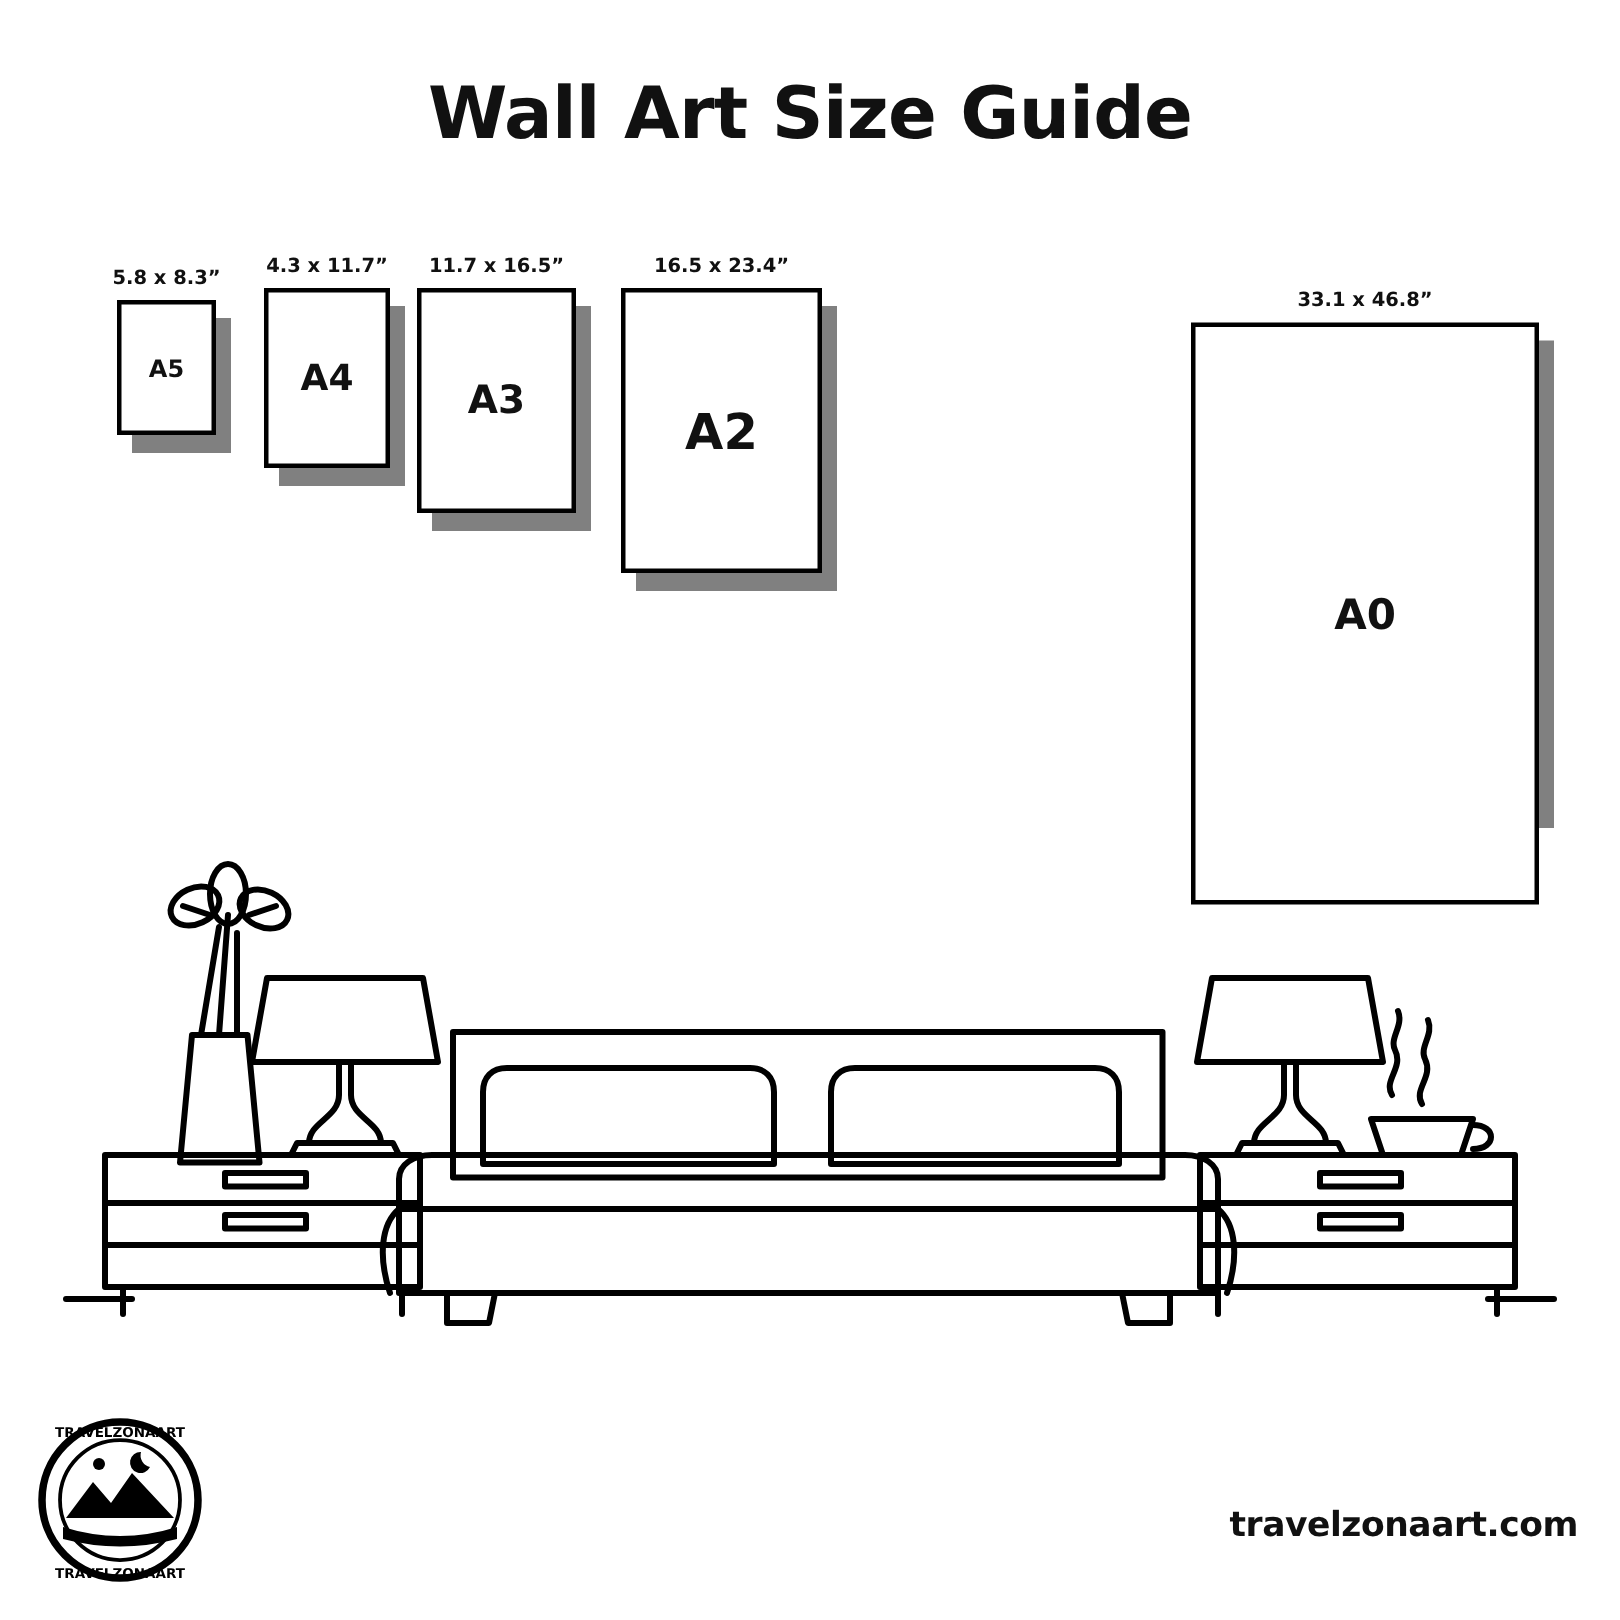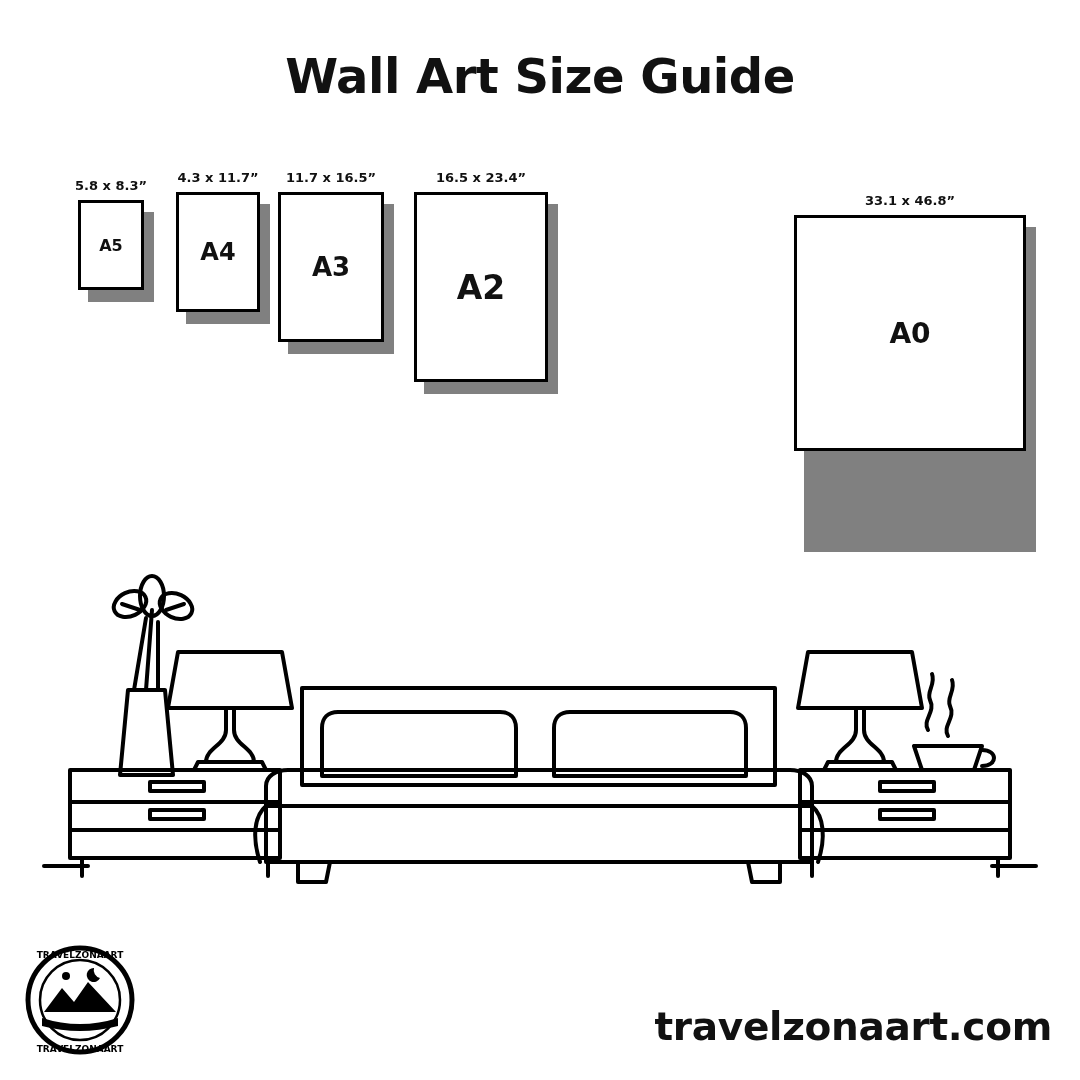--- a/index.html
+++ b/index.html
@@ -91,21 +91,21 @@
     position: absolute;
     left: 20px;
     top: 940px;
     width: 120px;
     height: 120px;
   }
   .site {
     position: absolute;
     right: 28px;
     top: 1004px;
-    font-size: 39px;
+    font-size: 23px;
     font-weight: bold;
     color: #111111;
     letter-spacing: -0.3px;
   }
 </style>
 </head>
 <body>
 
 <div class="title">Wall Art Size Guide</div>
 
@@ -143,21 +143,21 @@
         <div class="frame-shadow" style="width: 134px; height: 190px;"></div>
         <div class="frame-box" style="width: 134px; height: 190px;">
           <div class="frame-label" style="font-size: 33px;">A2</div>
         </div>
       </div>
     </div>
     <div class="size-item" style="left: 778px; top: 42px; width: 232px; height: 325px; margin-top: 23px;">
       <div class="size-dims" style="top: -22px;">33.1 x 46.8”</div>
       <div class="frame-wrap" style="width: 232px; height: 325px;">
         <div class="frame-shadow" style="width: 232px; height: 325px;"></div>
-        <div class="frame-box" style="width: 232px; height: 236px;">
+        <div class="frame-box" style="width: 232px; height: 388px;">
           <div class="frame-label" style="font-size: 28px;">A0</div>
         </div>
       </div>
     </div>
   </div>
 
 <div class="bedroom">
   <svg viewBox="0 0 1020 330" width="1020" height="330" fill="none" stroke="#000" stroke-width="4" stroke-linecap="round" stroke-linejoin="round">
 
     <line x1="14" y1="296" x2="58" y2="296"></line>

